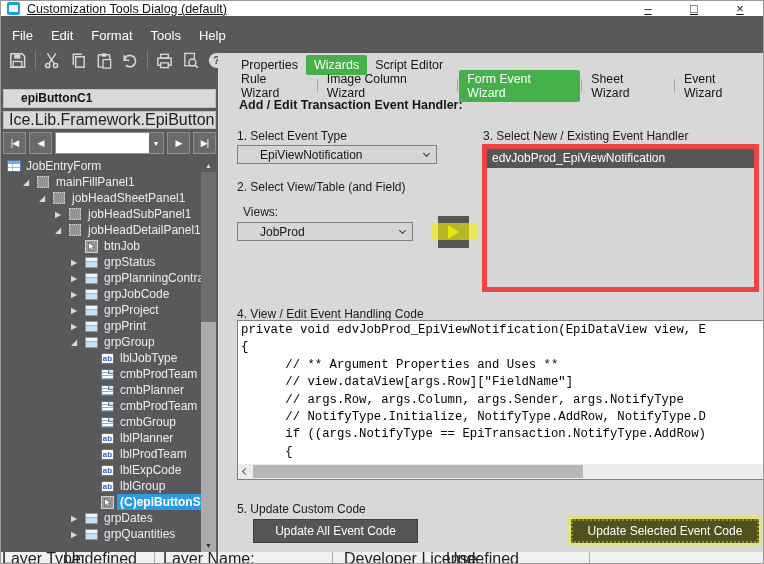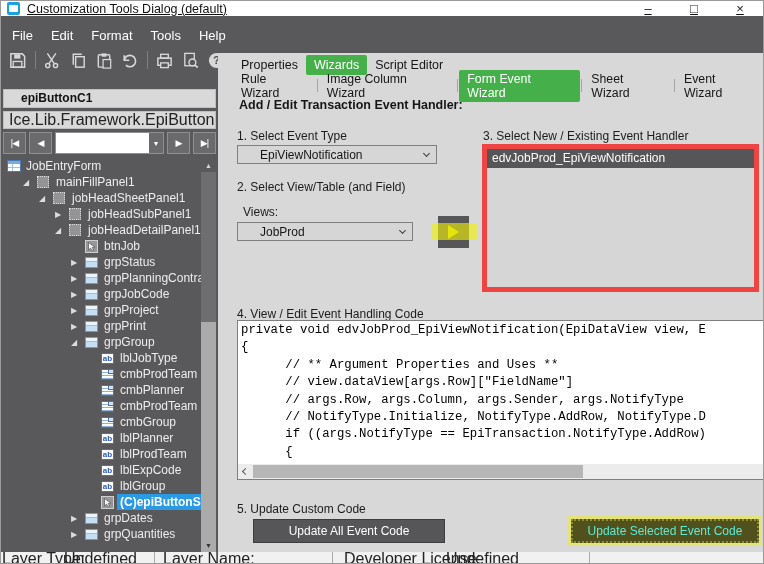--- a/index.html
+++ b/index.html
@@ -95,24 +95,24 @@
     display:flex;flex-direction:column;justify-content:space-between;align-items:center;padding:4px 0;}
   .hsb{position:absolute;left:0;bottom:0;right:15px;height:15px;background:#ececec;}
   .hsb-thumb{position:absolute;left:15px;top:1px;width:330px;height:13px;background:#b6b6b6;}
   .hsb .chl{position:absolute;left:5px;top:5px;}
   .hsb .chr{position:absolute;right:5px;top:5px;}
   .sb-corner{position:absolute;right:0;bottom:0;width:15px;height:15px;background:#ececec;}
   .c-up{width:5px;height:5px;border-right:1.6px solid #5a5a5a;border-bottom:1.6px solid #5a5a5a;transform:rotate(225deg);}
   .c-down{width:5px;height:5px;border-right:1.6px solid #5a5a5a;border-bottom:1.6px solid #5a5a5a;transform:rotate(45deg);}
   .c-left{width:5px;height:5px;border-right:1.6px solid #5a5a5a;border-bottom:1.6px solid #5a5a5a;transform:rotate(135deg);display:inline-block;}
   .c-right{width:5px;height:5px;border-right:1.6px solid #5a5a5a;border-bottom:1.6px solid #5a5a5a;transform:rotate(-45deg);display:inline-block;}
-  .btn-all{position:absolute;left:24px;top:466px;width:192px;height:24px;background:#565659;
+  .btn-all{position:absolute;left:24px;top:466px;width:165px;height:24px;background:#565659;
     border:1px solid #3d3d3f;color:#fff;display:flex;align-items:center;justify-content:center;font-size:12px;}
   .btn-sel{position:absolute;left:342px;top:466px;width:188px;height:24px;background:#51511e;
-    border:2px dotted #8f8f30;color:#5eead4;display:flex;align-items:center;justify-content:center;font-size:12px;
+    border:2px dotted #8f8f30;color:#ffffff;display:flex;align-items:center;justify-content:center;font-size:12px;
     box-shadow:0 0 0 3px rgba(242,242,8,0.45);}
 
   
   .statusbar{position:absolute;left:0;top:551px;width:764px;height:13px;background:#f1f1f1;
     font-size:16px;color:#222;}
   .statusbar span{position:absolute;top:0;line-height:13px;white-space:nowrap;}
   .sb-sep{position:absolute;top:1px;width:1px;height:11px;background:#ababab;}
 </style>
 </head>
 <body>

